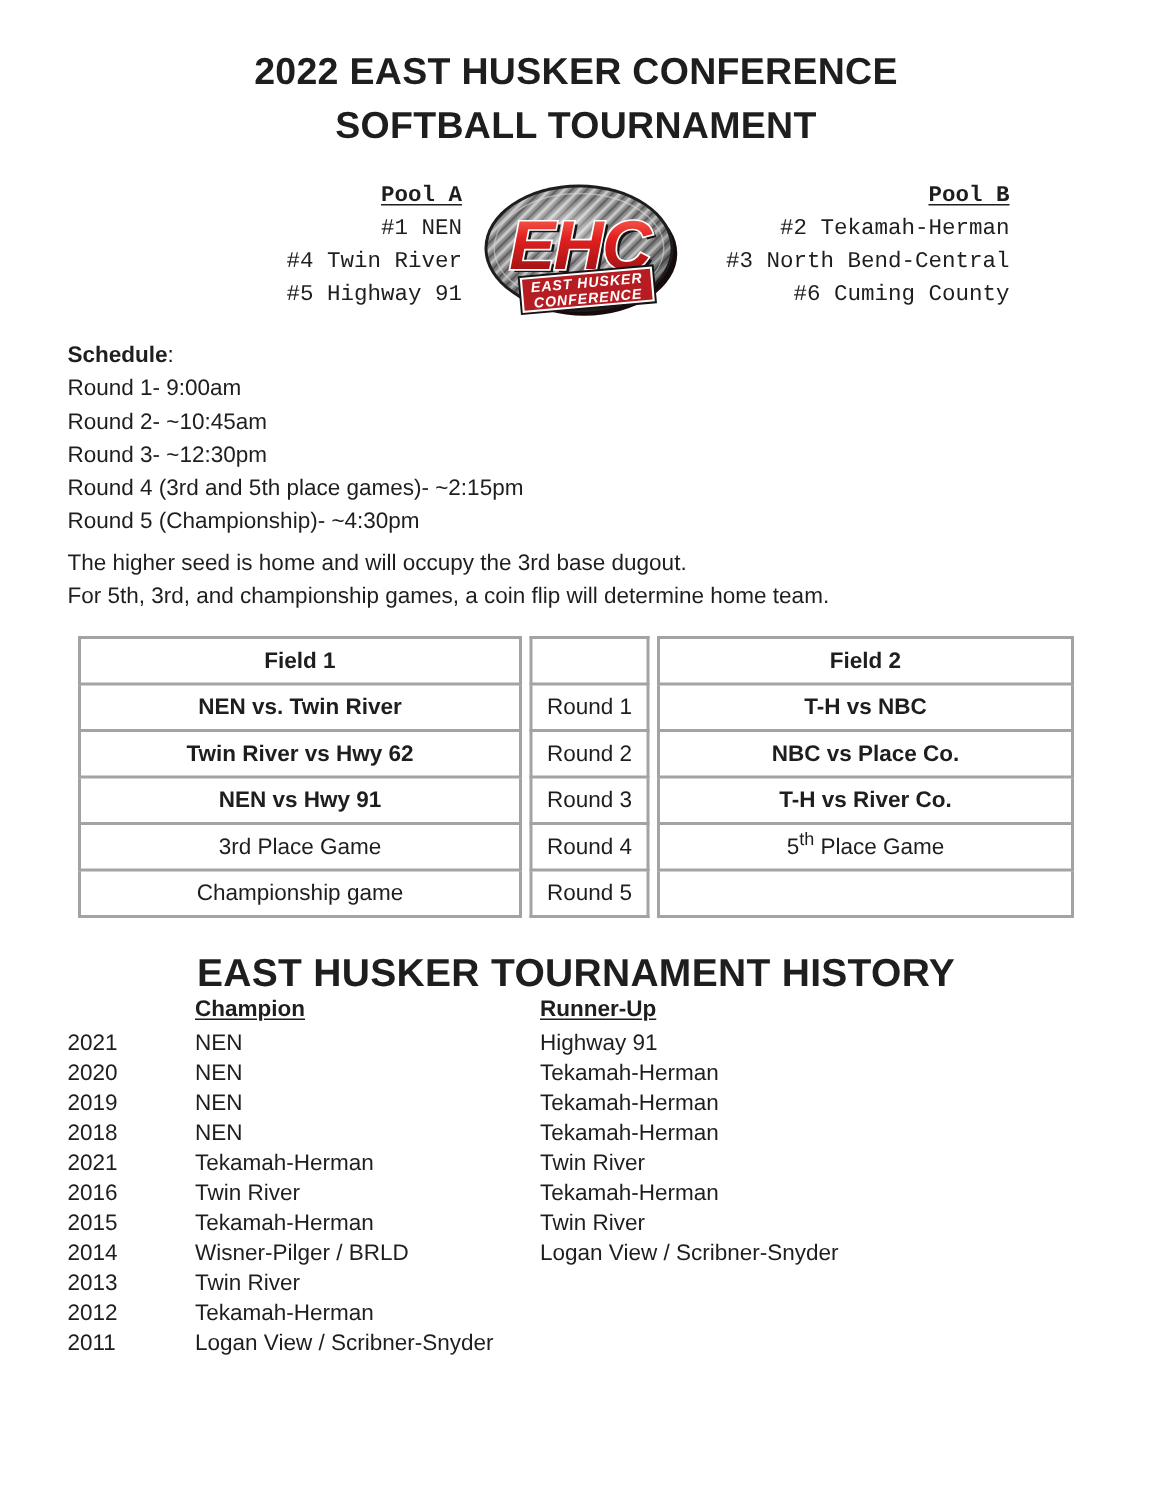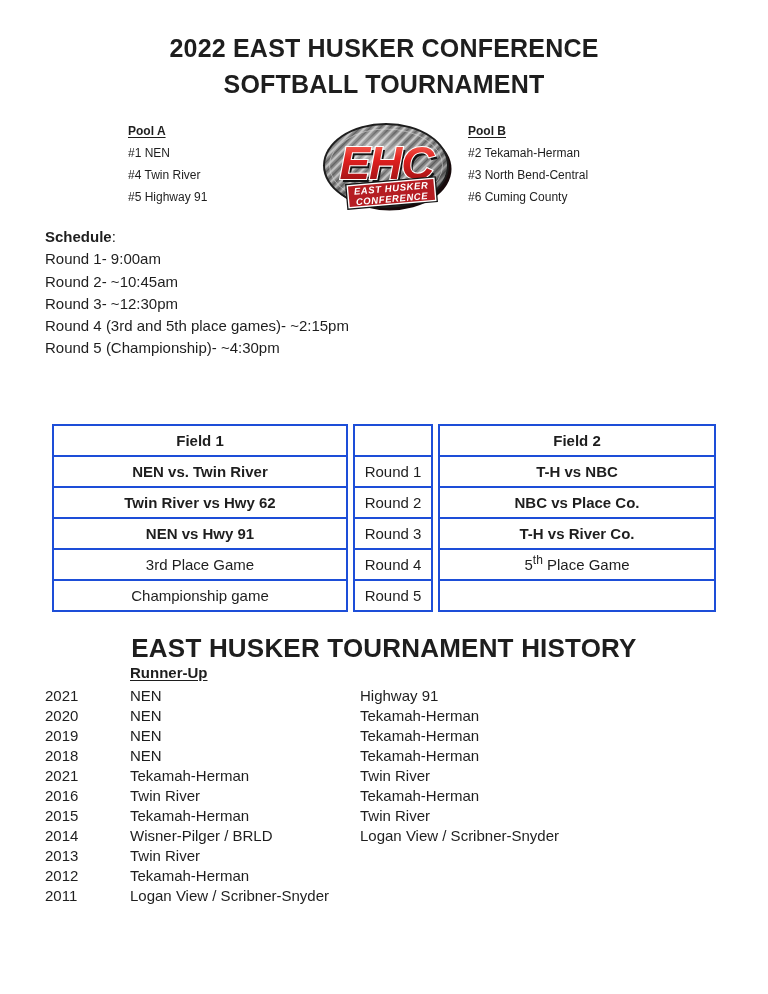--- a/index.html
+++ b/index.html
@@ -13,35 +13,35 @@
     padding-left:24px;
   }
   
   .title{
     position:absolute;top:30px;left:0;width:768px;
     text-align:center;font-weight:bold;font-size:25px;line-height:36px;
     letter-spacing:0.2px;
   }
   
   .pools-row{position:absolute;top:120px;left:0;width:768px;height:100px;}
-  .pool{position:absolute;text-align:left;font-size:12px;line-height:22px;}
+  .pool{position:absolute;text-align:right;font-size:15px;line-height:22px;font-family:Liberation Mono, monospace;}
   .pool-a{left:128px;width:180px;}
   .pool-b{left:468px;width:205px;}
   .pool-title{font-weight:bold;text-decoration:underline;text-underline-offset:2px;}
   .logo-wrap{position:absolute;left:321px;top:1px;width:132px;height:91px;}
   
   .schedule{position:absolute;left:45px;top:226px;font-size:15px;line-height:22.3px;}
   .schedule .hd{font-weight:bold;}
   
   .notes{position:absolute;left:45px;top:365px;font-size:15px;line-height:22px;}
   
   .bracket{position:absolute;left:52px;top:424px;display:flex;gap:5px;}
   .bracket table{border-collapse:collapse;table-layout:fixed;}
   .bracket td,.bracket th{
-    border:2px solid #1d4ed8;height:31px;box-sizing:border-box;
+    border:2px solid #a3a3a3;height:31px;box-sizing:border-box;
     text-align:center;vertical-align:middle;font-size:15px;font-weight:normal;
     padding:0 2px;overflow:hidden;white-space:nowrap;
   }
   .t-field1{width:296px;}
   .t-round{width:80px;}
   .t-field2{width:278px;}
   .bracket .b{font-weight:bold;}
   .bracket th{font-weight:bold;}
   .bracket sup{font-size:12px;line-height:0;vertical-align:super;}
   
@@ -118,20 +118,24 @@
 
   <div class="schedule">
     <div><span class="hd">Schedule</span><span>:</span></div>
     <div>Round 1- 9:00am</div>
     <div>Round 2- ~10:45am</div>
     <div>Round 3- ~12:30pm</div>
     <div>Round 4 (3rd and 5th place games)- ~2:15pm</div>
     <div>Round 5 (Championship)- ~4:30pm</div>
   </div>
 
+  <div class="notes">
+    <div>The higher seed is home and will occupy the 3rd base dugout.</div>
+    <div>For 5th, 3rd, and championship games, a coin flip will determine home team.</div>
+  </div>
 
   <div class="bracket">
     <table class="t-field1">
       <thead>
           <tr>
             <th>Field 1</th>
           </tr>
         </thead>
       <tbody>
           <tr>
@@ -199,20 +203,21 @@
           </tr>
         </tbody>
     </table>
   </div>
 
   <div class="history-heading">EAST HUSKER TOURNAMENT HISTORY</div>
 
   <div class="history">
     <div class="hist-row hist-header">
       <div></div>
+      <div class="col-hd">Champion</div>
       <div class="col-hd">Runner-Up</div>
     </div>
     <div>
         <div class="hist-row">
           <div>2021</div>
           <div>NEN</div>
           <div>Highway 91</div>
         </div>
         <div class="hist-row">
           <div>2020</div>

